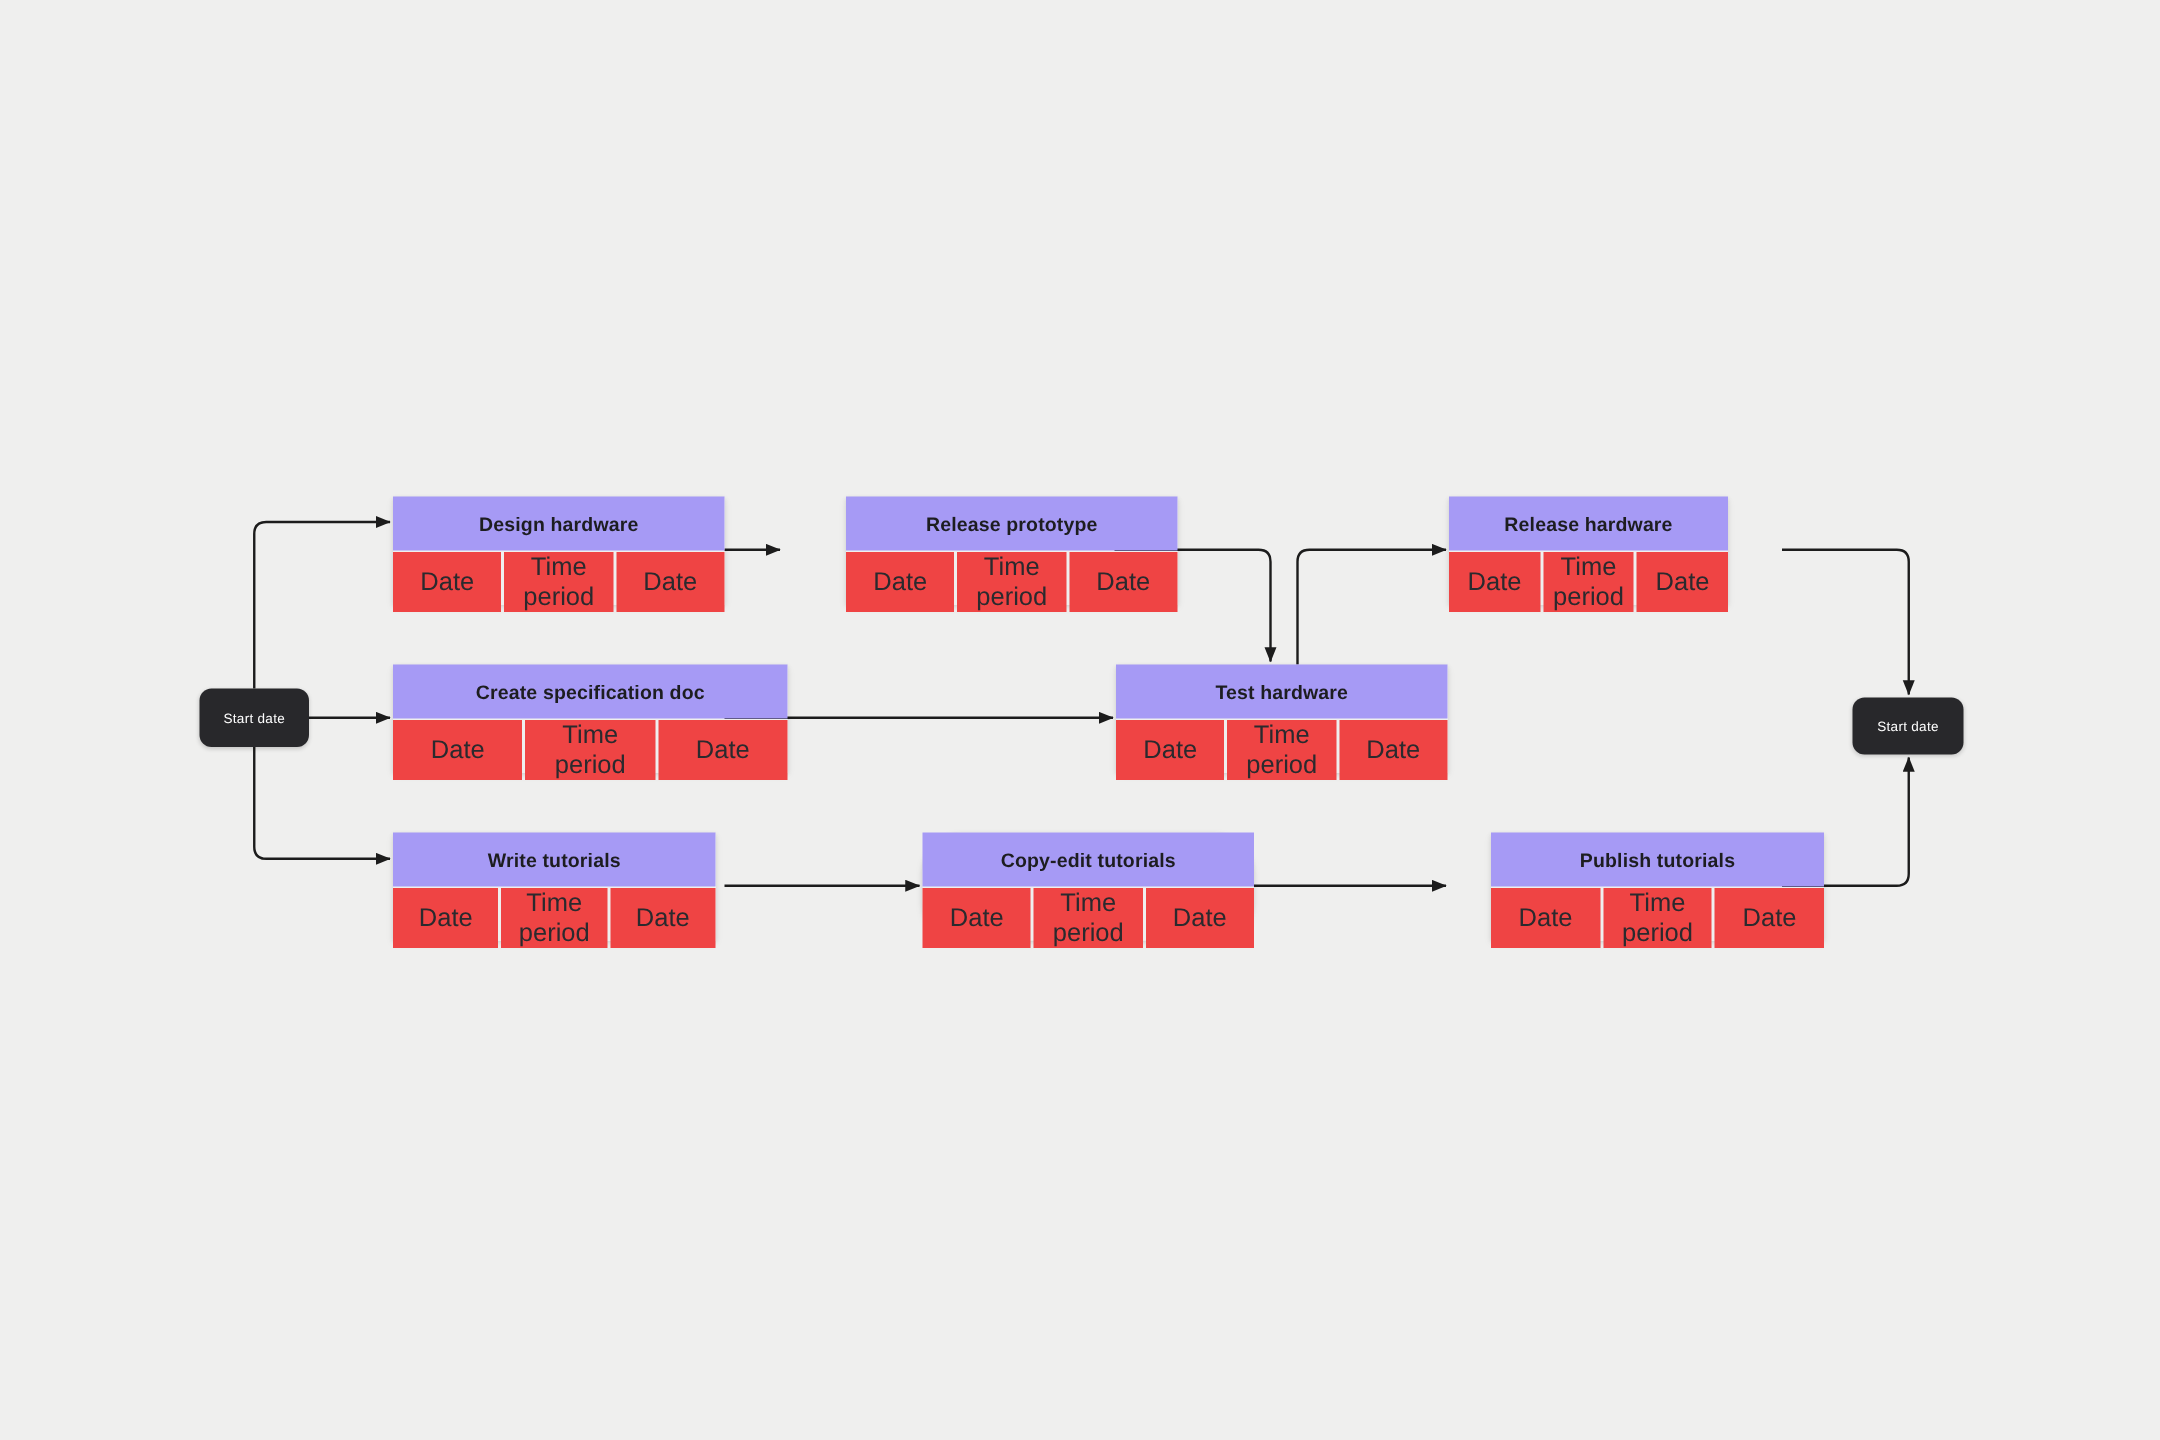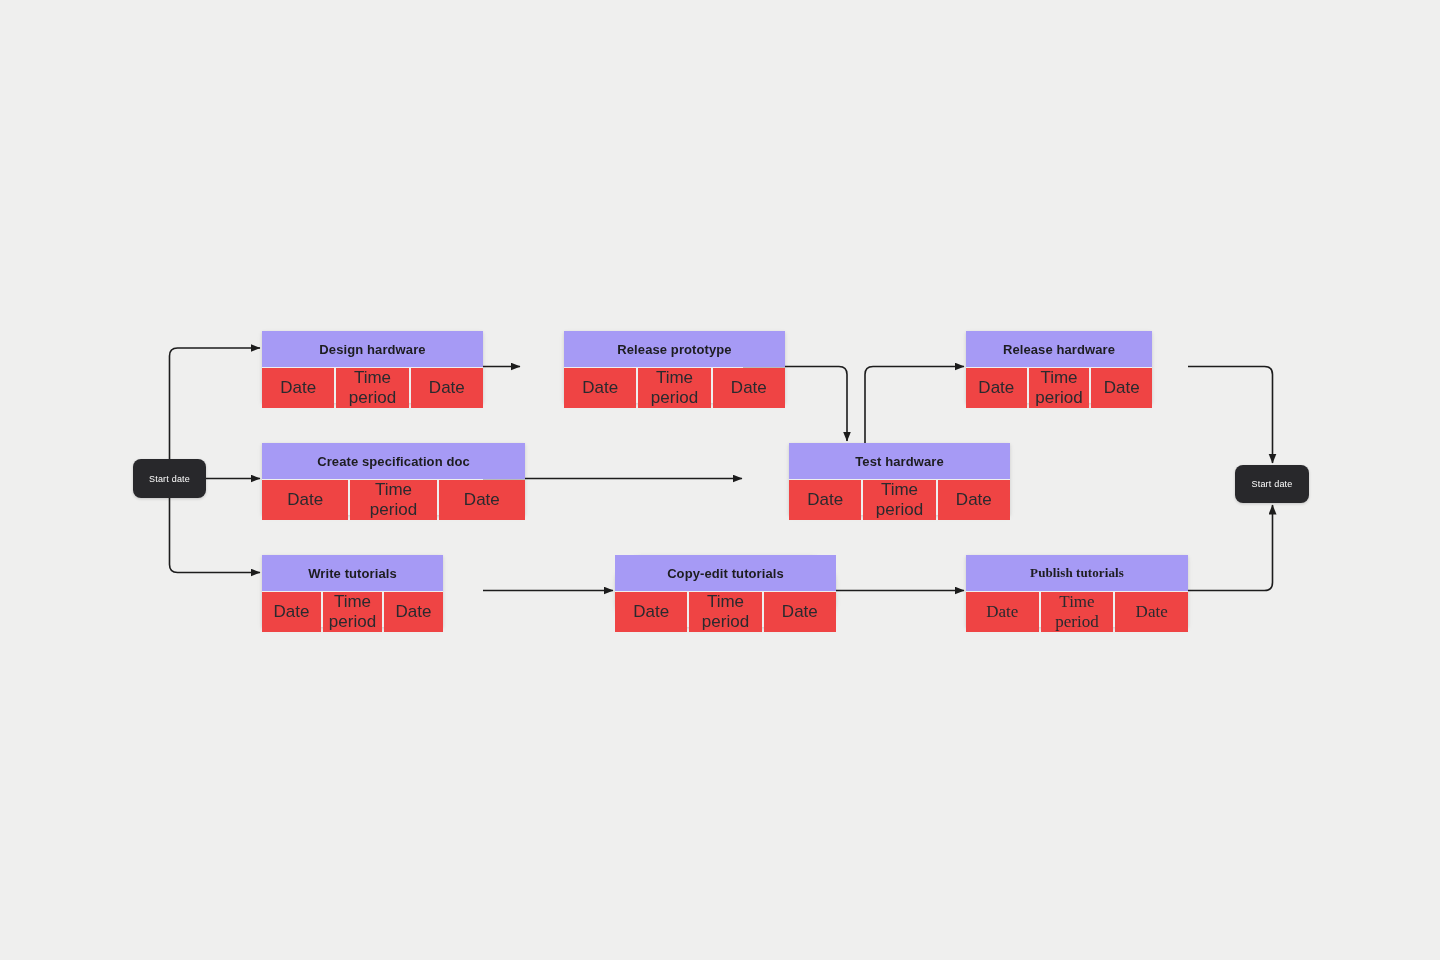--- a/index.html
+++ b/index.html
@@ -127,48 +127,48 @@
 
   <div class="task-card" style="left:262px; top:443px; width:263px;">
     <div class="card-header">Create specification doc</div>
     <div class="card-body">
       <div class="card-cell">Date</div>
       <div class="card-cell">Time period</div>
       <div class="card-cell">Date</div>
     </div>
   </div>
 
-  <div class="task-card" style="left:744px; top:443px; width:221px;margin-left:45px;">
+  <div class="task-card" style="left:744px; top:443px; width:221px;">
     <div class="card-header">Test hardware</div>
     <div class="card-body">
       <div class="card-cell">Date</div>
       <div class="card-cell">Time period</div>
       <div class="card-cell">Date</div>
     </div>
   </div>
 
-  <div class="task-card" style="left:262px; top:555px; width:181px;">
+  <div class="task-card" style="left:262px; top:555px; width:215px;">
     <div class="card-header">Write tutorials</div>
     <div class="card-body">
       <div class="card-cell">Date</div>
       <div class="card-cell">Time period</div>
       <div class="card-cell">Date</div>
     </div>
   </div>
 
   <div class="task-card" style="left:615px; top:555px; width:221px;border-radius:26px;">
     <div class="card-header">Copy-edit tutorials</div>
     <div class="card-body">
       <div class="card-cell">Date</div>
       <div class="card-cell">Time period</div>
       <div class="card-cell">Date</div>
     </div>
   </div>
 
-  <div class="task-card" style="left:966px; top:555px; width:222px;font-family:Liberation Serif, serif;">
+  <div class="task-card" style="left:994px; top:555px; width:222px;">
     <div class="card-header">Publish tutorials</div>
     <div class="card-body">
       <div class="card-cell">Date</div>
       <div class="card-cell">Time period</div>
       <div class="card-cell">Date</div>
     </div>
   </div>
 
 </div>
 

